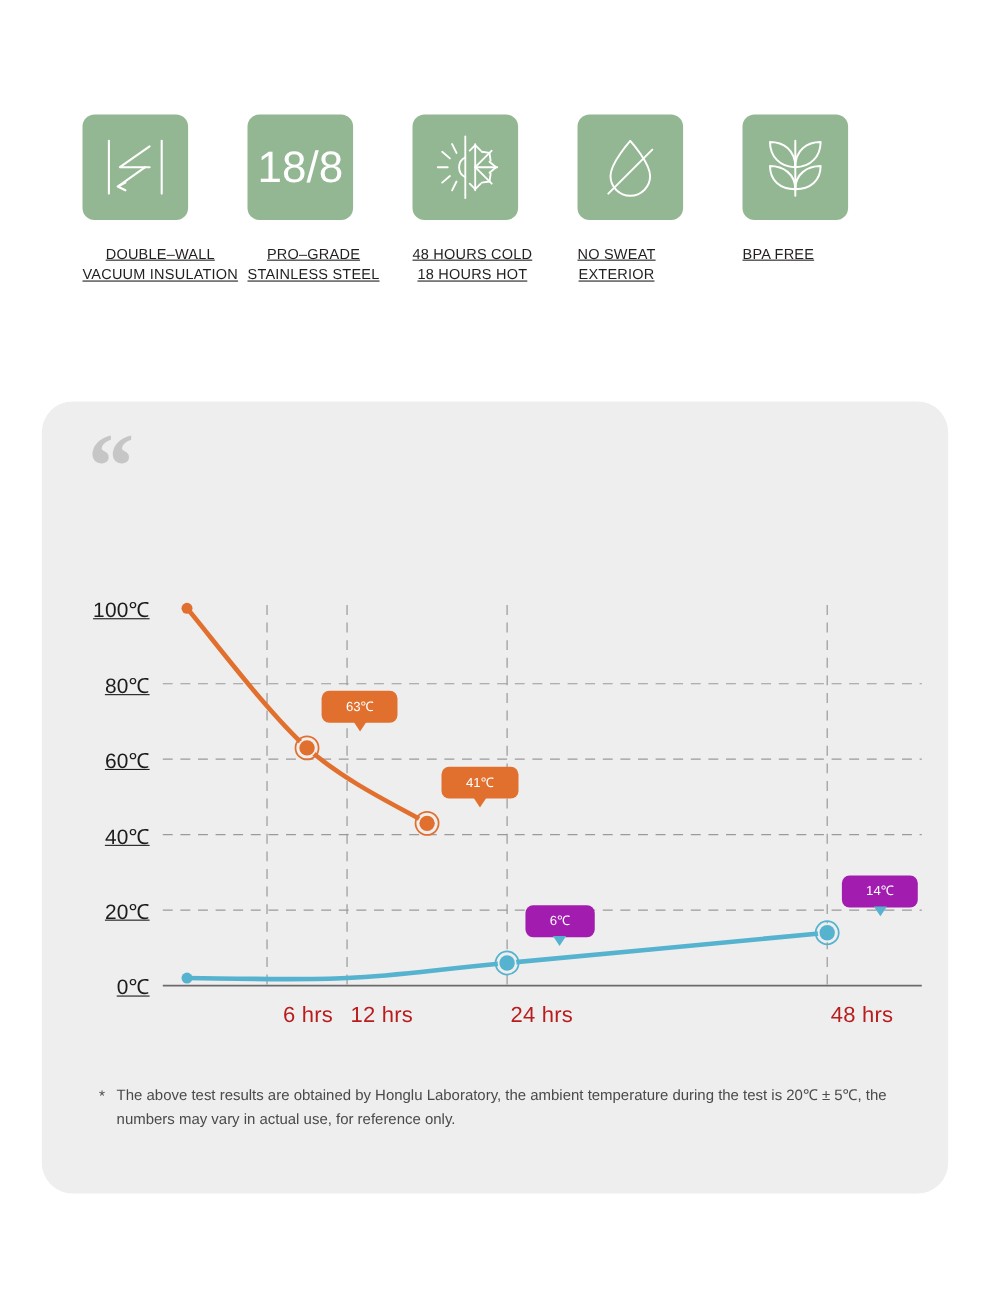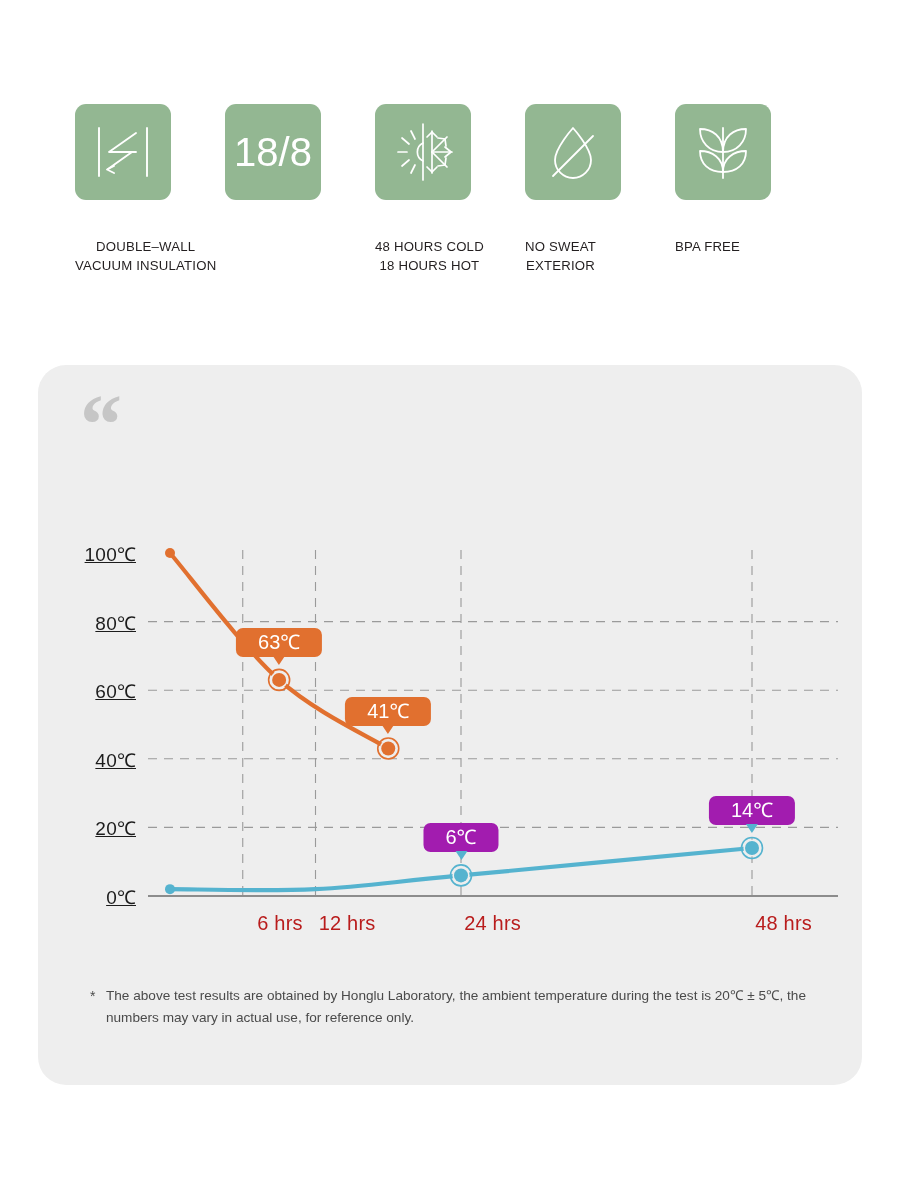--- a/index.html
+++ b/index.html
@@ -34,27 +34,28 @@
   }
   .feature-tile {
     width: 96px;
     height: 96px;
     border-radius: 11px;
     display: flex;
     align-items: center;
     justify-content: center;
   }
   .feature-label {
-    margin-top: 38px;
+    margin-top: 22px;
     text-align: center;
     font-size: 13.2px;
     line-height: 1.42;
     letter-spacing: 0.2px;
     color: #231f20;
     white-space: pre-line;
+    text-decoration: underline;
   }
   .tile-num {
     font-size: 40px;
     font-weight: 300;
     color: #ffffff;
     letter-spacing: 0px;
     font-family: "Liberation Sans", sans-serif;
   }
 
   
@@ -129,24 +130,25 @@
     letter-spacing: 0.2px;
   }
 
   
   .bubble {
     position: absolute;
     height: 29px;
     padding: 0 22px;
     border-radius: 7px;
     color: #fff;
-    font-size: 20px;
+    font-size: 12px;
     line-height: 29px;
     white-space: nowrap;
     transform: translateX(-50%);
+    margin-left: 48px;
   }
   .bubble::after {
     content: "";
     position: absolute;
     left: 50%;
     bottom: -8px;
     margin-left: -6px;
     width: 0;
     height: 0;
     border-left: 6px solid transparent;
@@ -193,20 +195,22 @@
       </svg>
     </div>
     <div class="feature-label">DOUBLE–WALL
 VACUUM INSULATION</div>
   </div>
 
   <div class="feature">
     <div class="feature-tile" style="background: rgb(147, 183, 146);">
       <span class="tile-num">18/8</span>
     </div>
+    <div class="feature-label">PRO–GRADE
+STAINLESS STEEL</div>
   </div>
 
   <div class="feature">
     <div class="feature-tile" style="background: rgb(147, 183, 146);">
       <svg width="66" height="62" viewBox="0 0 66 62">
         <g fill="none" stroke="#ffffff" stroke-width="1.7" stroke-linecap="round" stroke-linejoin="round">
           <line x1="33" y1="3" x2="33" y2="59"></line>
           <path d="M33 22 a10 10 0 0 0 0 18"></path>
           <line x1="8" y1="31" x2="17" y2="31"></line>
           <line x1="12" y1="17" x2="19" y2="23"></line>

